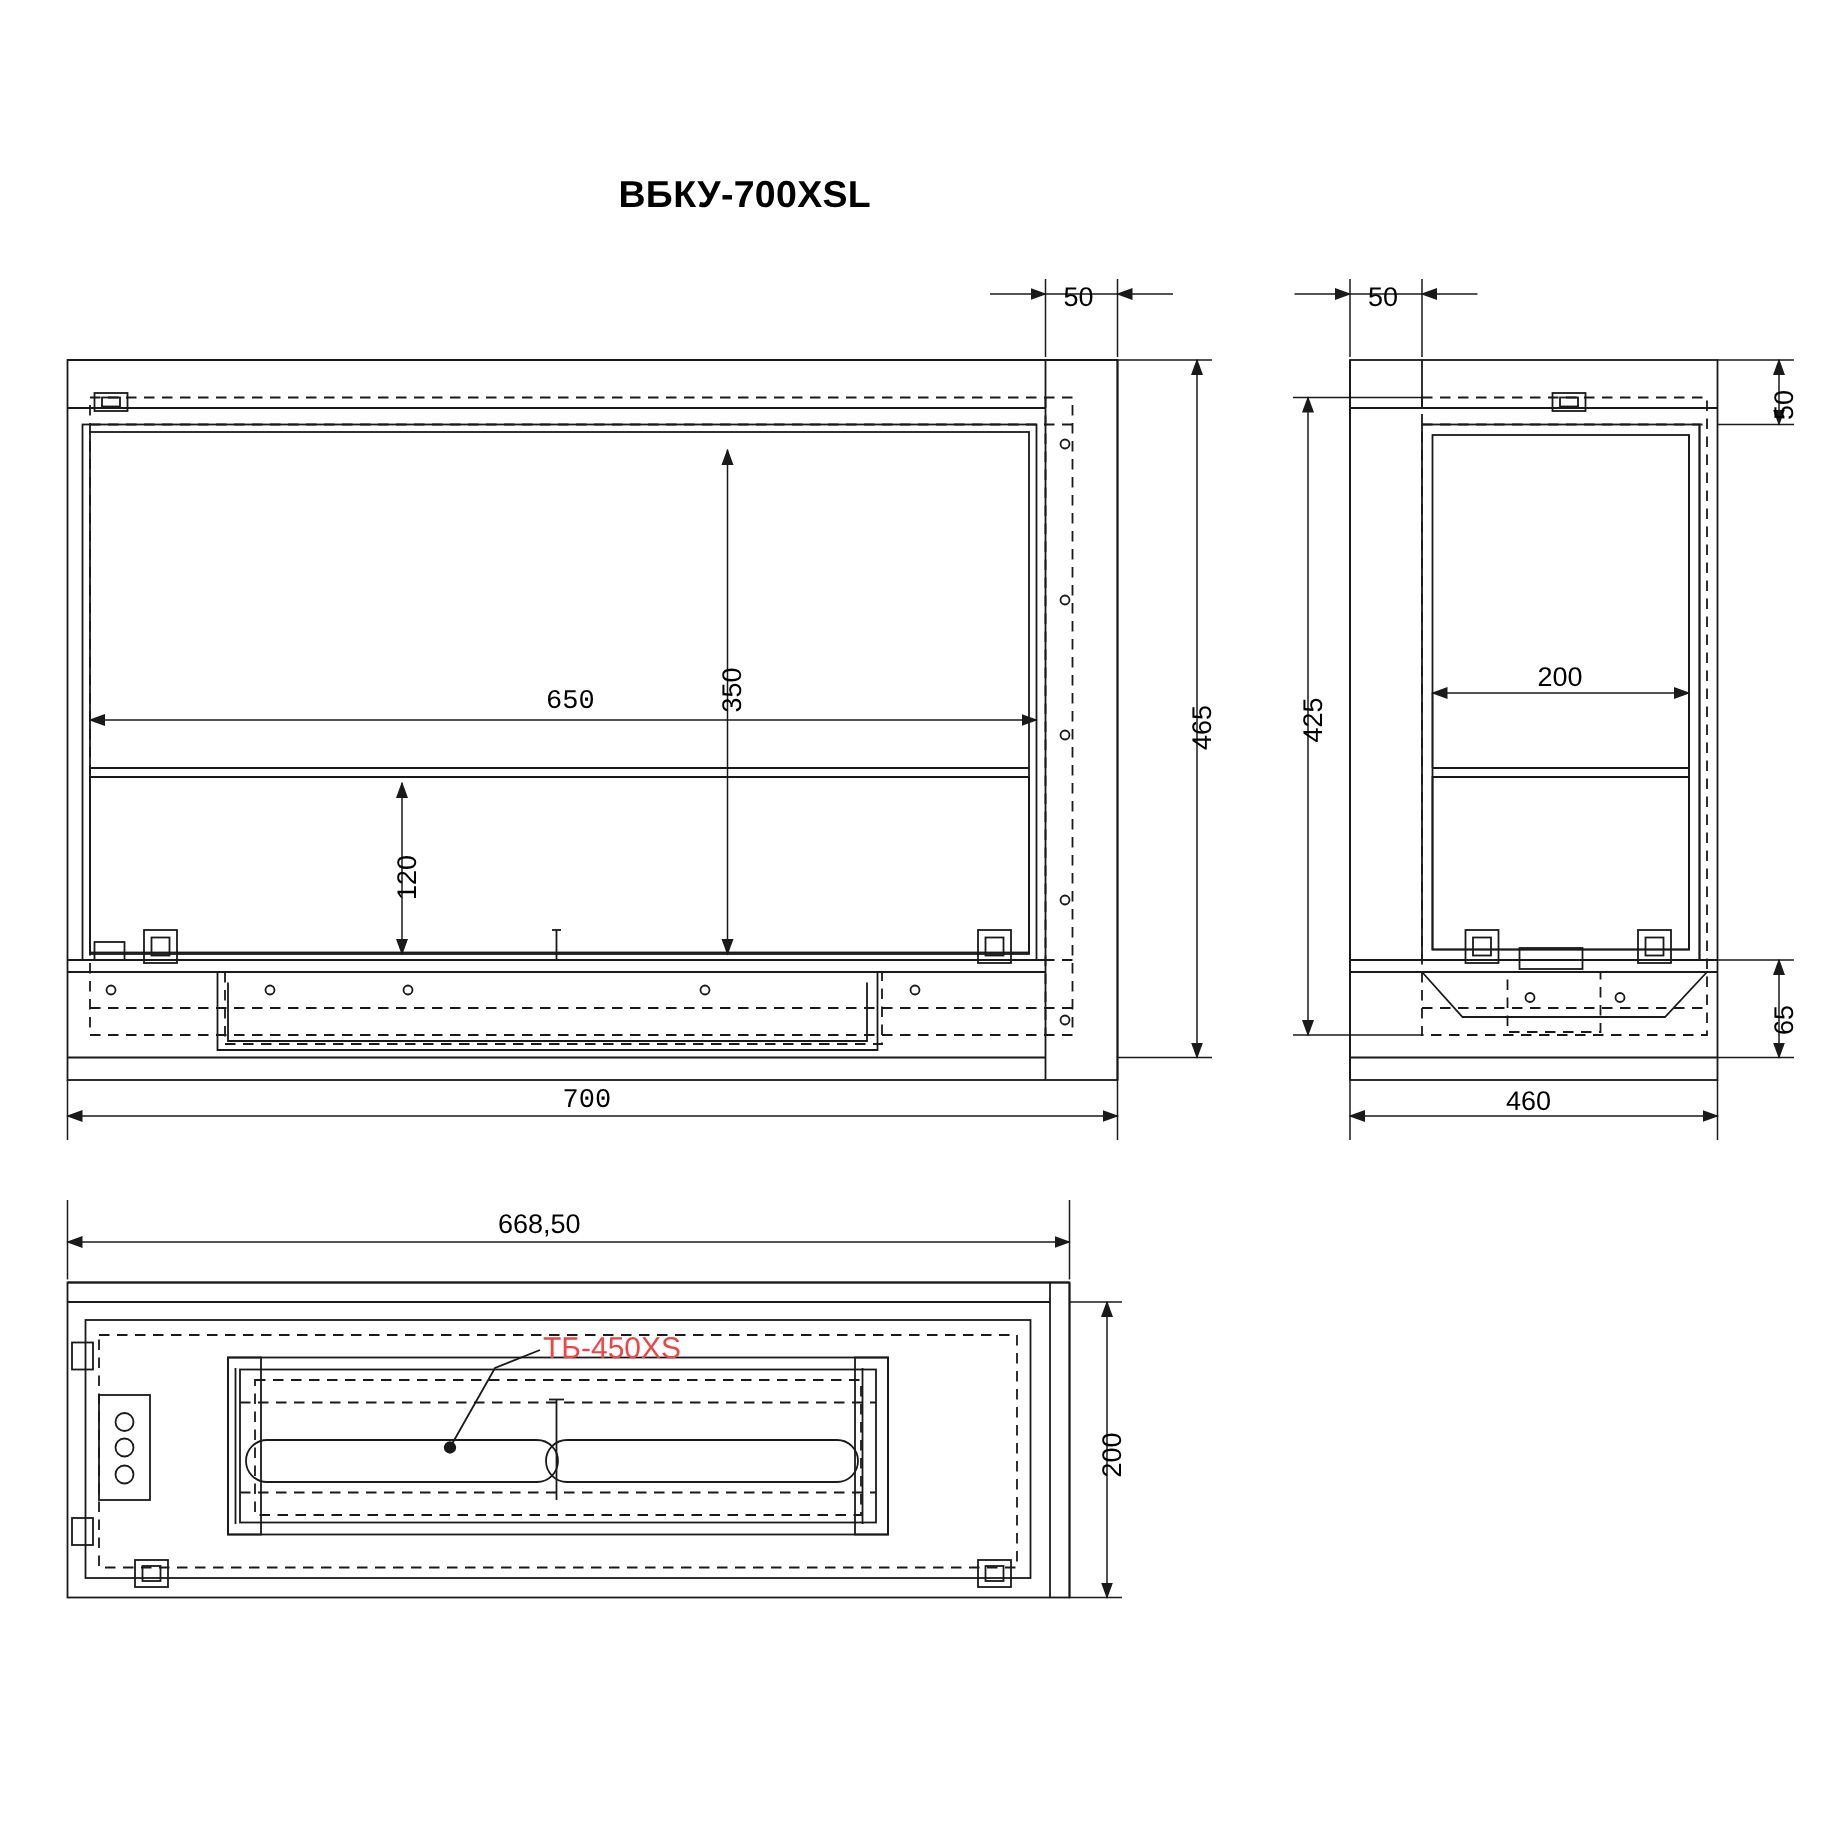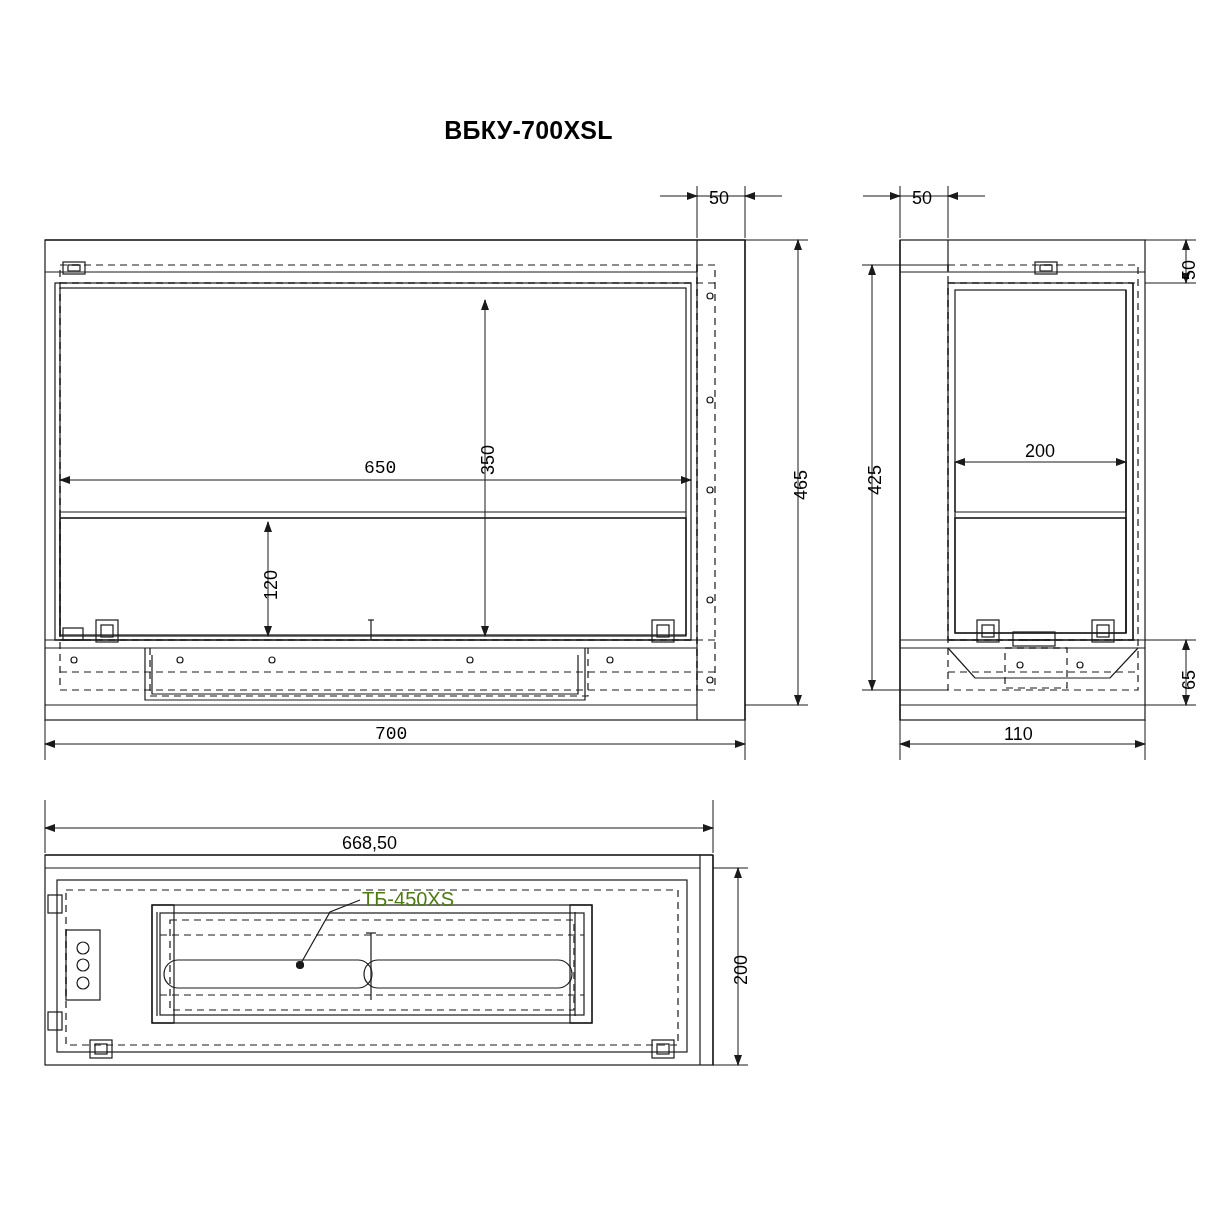--- a/index.html
+++ b/index.html
@@ -1,22 +1,22 @@
 <!DOCTYPE html>
 <html><head>
 <meta charset="utf-8">
 <style>
   html,body{margin:0;padding:0;background:#fff;}
   body{width:1232px;height:1232px;position:relative;font-family:"Liberation Sans",sans-serif;color:#000;overflow:hidden;}
   .stage{position:absolute;left:0;top:0;width:1232px;height:1232px;}
-  .title{position:absolute;left:0;top:116px;width:993px;text-align:center;font-size:25px;font-weight:bold;letter-spacing:.2px;margin-left:32px;}
+  .title{position:absolute;left:0;top:116px;width:993px;text-align:center;font-size:25px;font-weight:bold;letter-spacing:.2px;}
   svg{position:absolute;left:0;top:0;width:1232px;height:1232px;}
   .dimtext{position:absolute;font-size:18px;color:#000;white-space:nowrap;}
   .vtext{position:absolute;font-size:18px;color:#000;white-space:nowrap;transform:rotate(-90deg);transform-origin:left top;}
-  .lbl{position:absolute;font-size:20px;color:#4d7c0f;white-space:nowrap;}
+  .lbl{position:absolute;font-size:20px;color:#ef4444;white-space:nowrap;}
 </style>
 </head>
 <body>
 
 <div class="stage">
 
   <div class="title">ВБКУ-700XSL</div>
 
   <svg viewBox="0 0 1232 1232">
     <g stroke="#1a1a1a" fill="none" stroke-width="1.2" shape-rendering="geometricPrecision">
@@ -239,20 +239,20 @@
   <div class="vtext" style="left:478px;top:475px;">350</div>
   <div class="vtext" style="left:261px;top:600px;">120</div>
   <div class="vtext" style="left:791px;top:500px;">465</div>
   <div class="dimtext" style="left:375px;top:724px;font-family:Liberation Mono, monospace;">700</div>
 
   <div class="dimtext" style="left:912px;top:188px;">50</div>
   <div class="vtext" style="left:1179px;top:280px;">50</div>
   <div class="dimtext" style="left:1025px;top:441px;">200</div>
   <div class="vtext" style="left:865px;top:495px;">425</div>
   <div class="vtext" style="left:1179px;top:690px;">65</div>
-  <div class="dimtext" style="left:1004px;top:724px;">110</div>
-
-  <div class="dimtext" style="left:342px;top:806px;margin-top:27px;">668,50</div>
+  <div class="dimtext" style="left:1004px;top:724px;">460</div>
+
+  <div class="dimtext" style="left:332px;top:806px;">668,50</div>
   <div class="vtext" style="left:731px;top:985px;">200</div>
 
   <div class="lbl" style="left:362px;top:888px;">ТБ-450XS</div>
 
 </div>
 
 </body></html>

